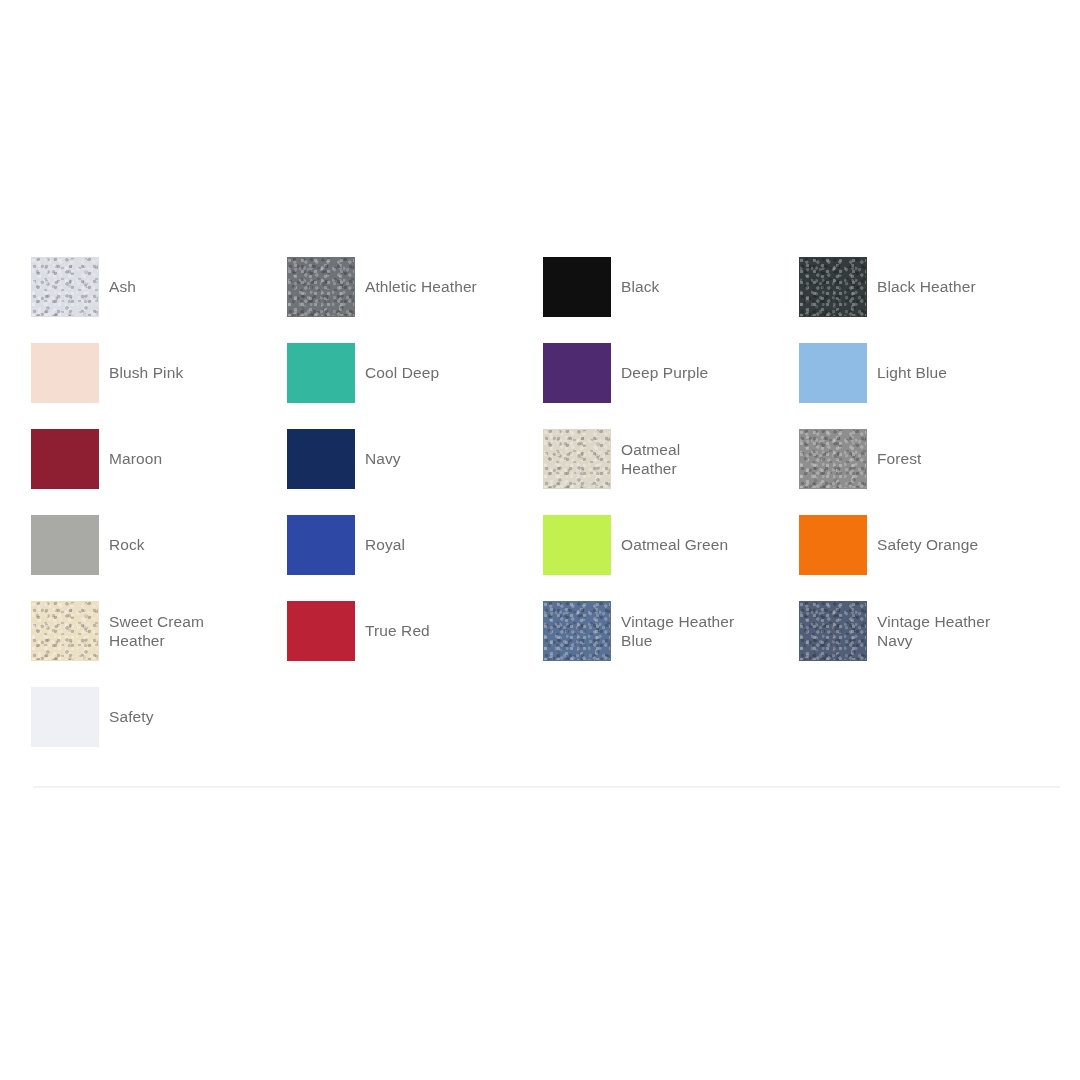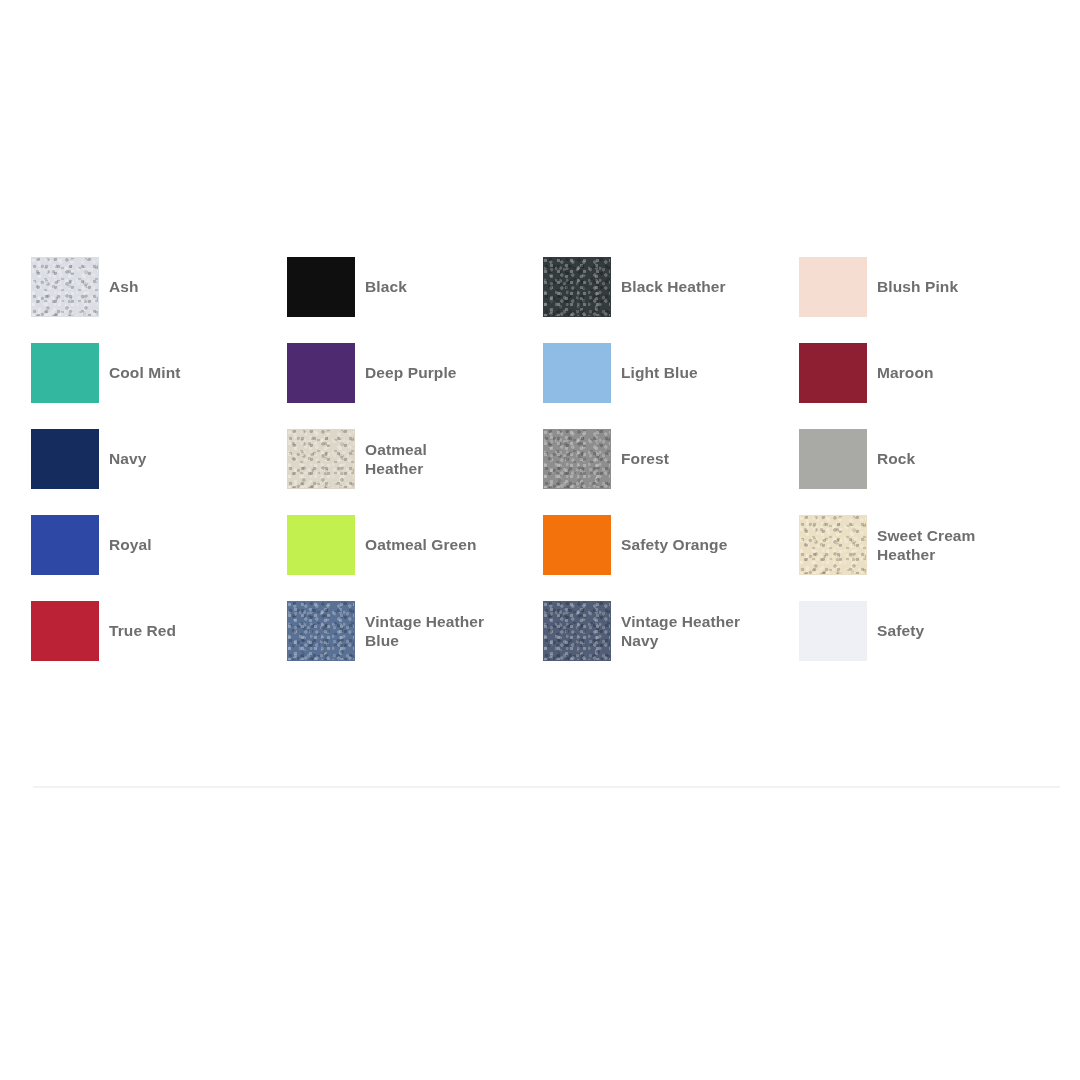--- a/index.html
+++ b/index.html
@@ -15,21 +15,20 @@
     position: absolute;
     left: 31px;
     top: 257px;
     width: 1030px;
   }
 
   .swatch-grid {
     display: grid;
     grid-template-columns: repeat(4, 256px);
     grid-auto-rows: 86px;
-    font-weight: bold;
   }
 
   .swatch-option {
     display: flex;
     align-items: flex-start;
     gap: 0px;
     cursor: pointer;
   }
 
   .swatch-chip {
@@ -105,34 +104,38 @@
 </head>
 <body>
 
 <div id="swatch-picker">
   <div class="swatch-grid">
       <div class="swatch-option">
         <div class="swatch-chip heather" style="background: rgb(220, 222, 229);"></div>
         <div class="swatch-label">Ash</div>
       </div>
       <div class="swatch-option">
+        <div class="swatch-chip heather" style="background: rgb(111, 115, 119);"></div>
+        <div class="swatch-label">Athletic Heather</div>
+      </div>
+      <div class="swatch-option">
         <div class="swatch-chip" style="background: rgb(16, 15, 15);"></div>
         <div class="swatch-label">Black</div>
       </div>
       <div class="swatch-option">
         <div class="swatch-chip heather" style="background: rgb(52, 59, 61);"></div>
         <div class="swatch-label">Black Heather</div>
       </div>
       <div class="swatch-option">
         <div class="swatch-chip" style="background: rgb(245, 221, 210);"></div>
         <div class="swatch-label">Blush Pink</div>
       </div>
       <div class="swatch-option">
         <div class="swatch-chip" style="background: rgb(51, 183, 159);"></div>
-        <div class="swatch-label">Cool Mint</div>
+        <div class="swatch-label">Cool Deep</div>
       </div>
       <div class="swatch-option">
         <div class="swatch-chip" style="background: rgb(78, 42, 112);"></div>
         <div class="swatch-label">Deep Purple</div>
       </div>
       <div class="swatch-option">
         <div class="swatch-chip" style="background: rgb(143, 188, 228);"></div>
         <div class="swatch-label">Light Blue</div>
       </div>
       <div class="swatch-option">

